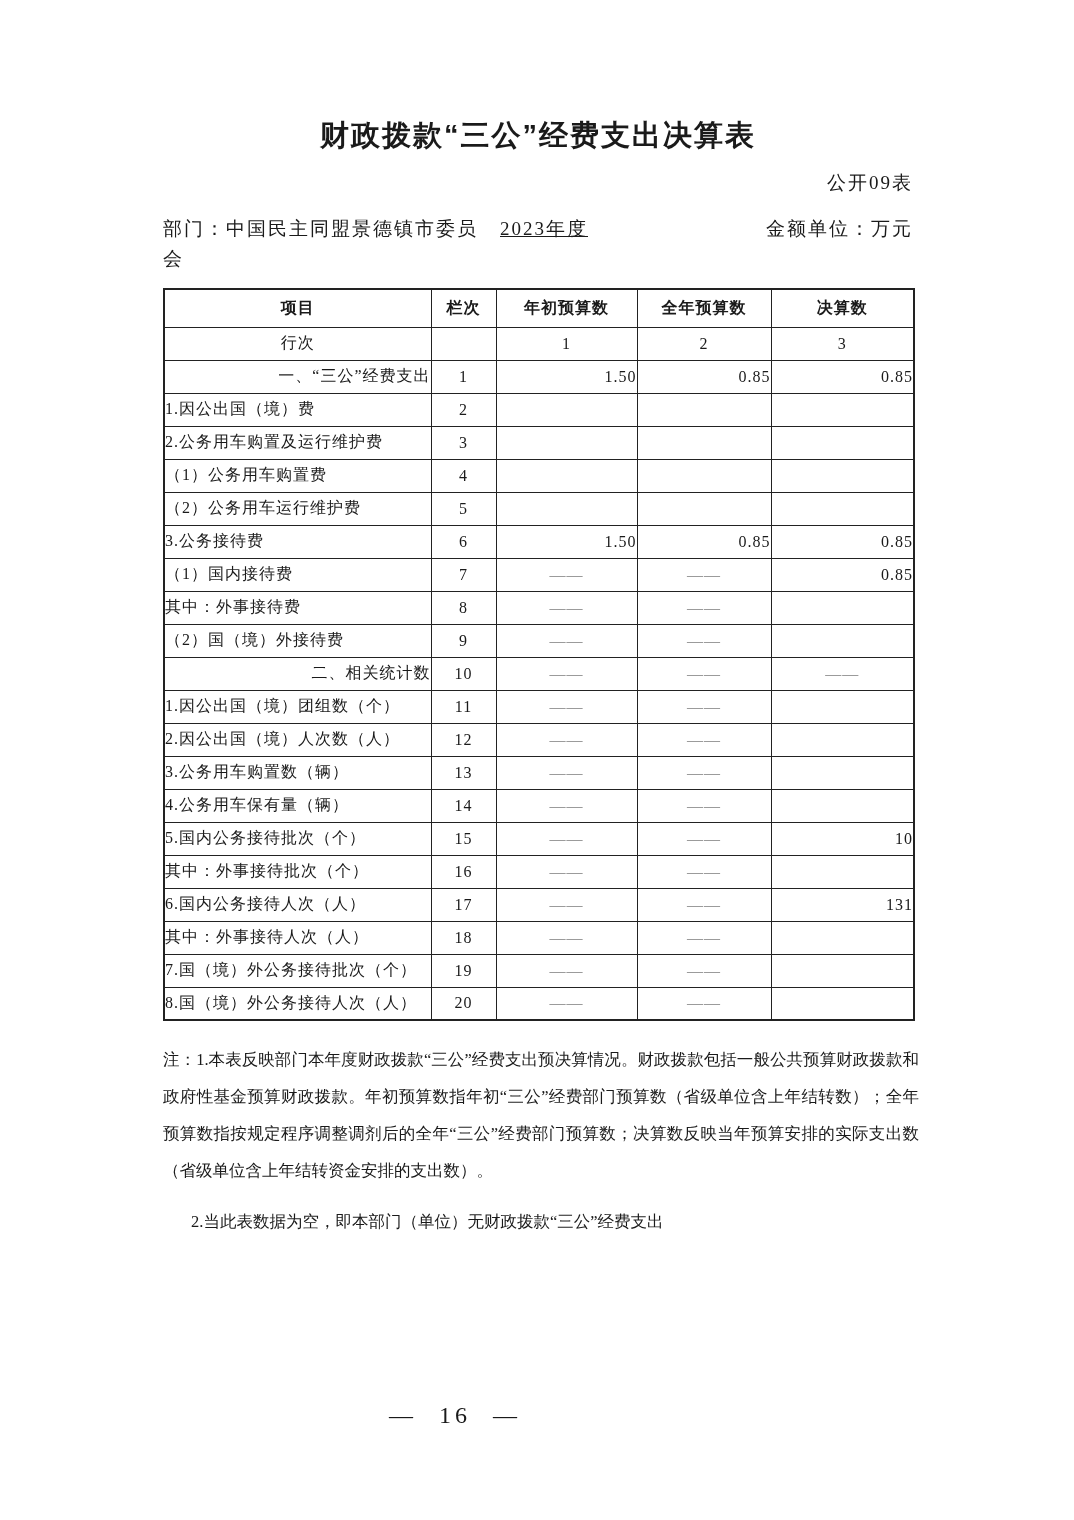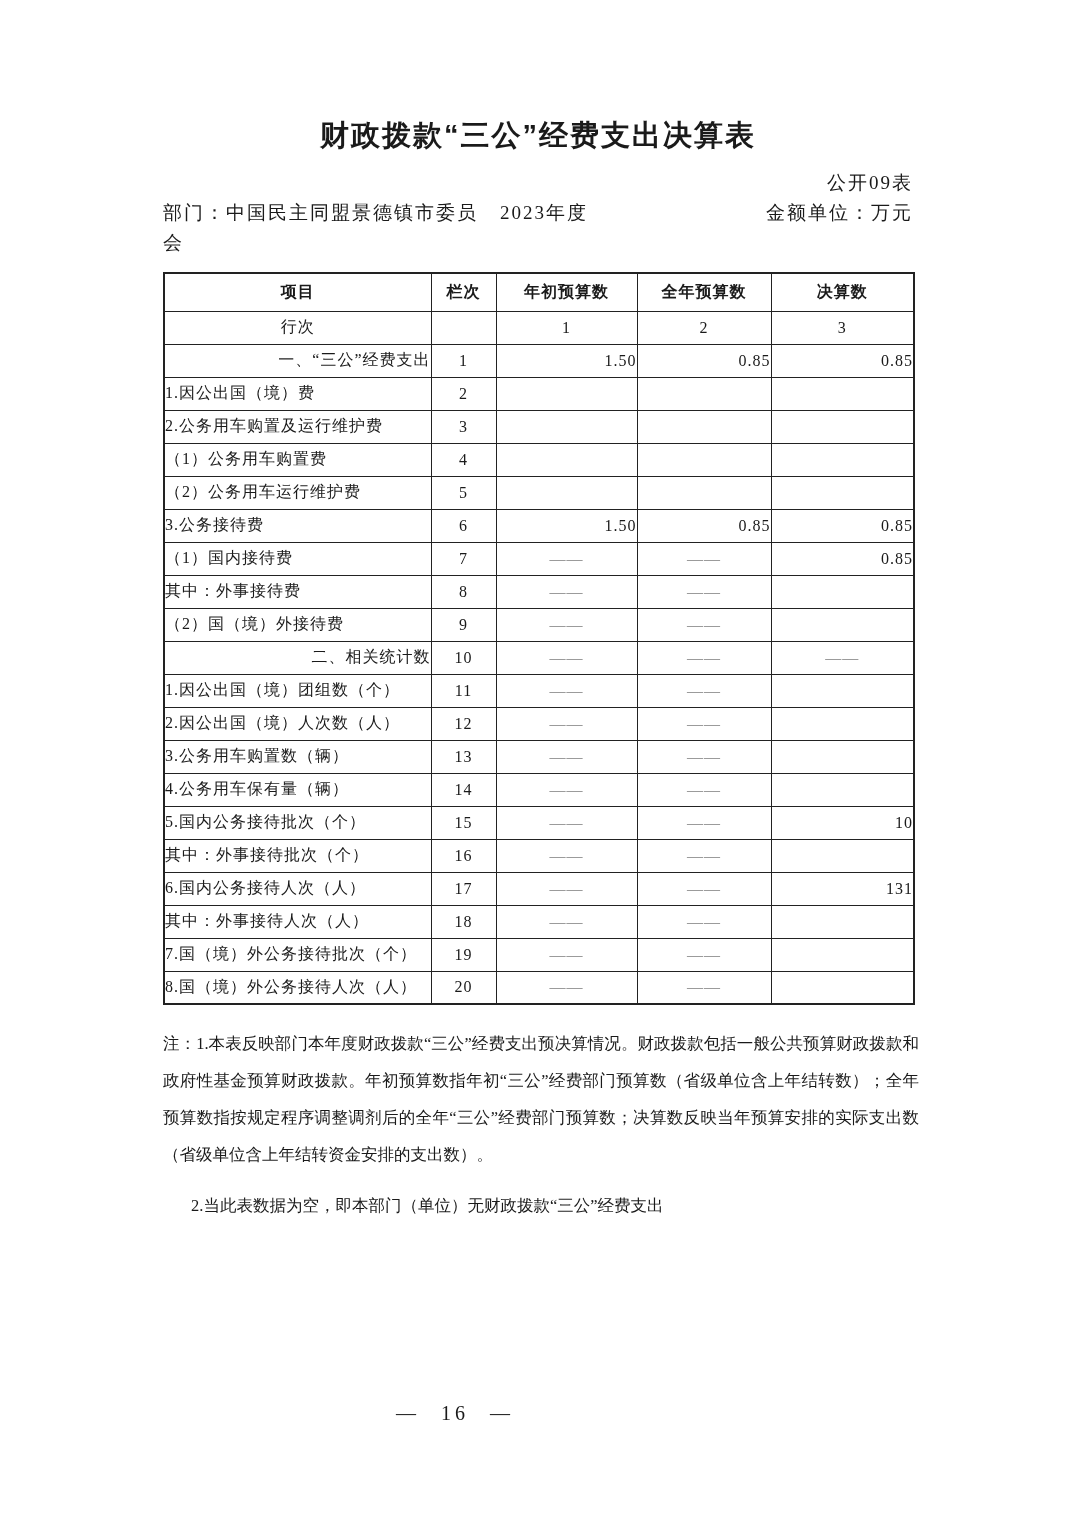--- a/index.html
+++ b/index.html
@@ -9,23 +9,23 @@
     font-family:"Liberation Serif","DejaVu Serif",serif; color:#1a1a1a;
     overflow:hidden;
   }
   .content { width:750px; margin-left:163px; padding-top:116px; }
   .doc-title {
     font-family:"Liberation Sans","DejaVu Sans",sans-serif;
     font-size:29px; font-weight:700; text-align:center;
     letter-spacing:2px; line-height:38px; white-space:nowrap;
   }
   .table-code { margin-top:16px; text-align:right; font-size:19px; letter-spacing:2px; line-height:26px; }
-  .meta { position:relative; margin-top:2px; font-size:19px; letter-spacing:2px; line-height:30px; min-height:60px; }
+  .meta { position:relative; margin-top:18px; font-size:19px; letter-spacing:2px; line-height:30px; min-height:60px; }
   .dept { width:332px; }
-  .year { position:absolute; left:337px; top:0; }
+  .year { position:absolute; left:337px; top:0;text-decoration:underline; }
   .unit { position:absolute; right:0; top:0; }
   table.fin {
     margin-top:14px; border-collapse:collapse; table-layout:fixed;
     width:750px; border:2px solid #222222; font-size:16px;
   }
   table.fin th, table.fin td {
     border:1px solid #222222; font-weight:400; height:33px;
     letter-spacing:1px; padding:0; overflow:hidden;
   }
   table.fin thead tr.hdr1 th { height:38px;font-weight:bold; }
@@ -34,21 +34,21 @@
   td.ind0 { padding-left:6px;text-align:right; }
   td.ind1 { padding-left:11px; }
   td.ind2 { padding-left:40px; }
   td.ind3 { padding-left:72px; }
   td.ind4 { padding-left:34px; }
   td.line { text-align:center; }
   td.num { text-align:right; padding-right:10px; }
   td.dash { text-align:center; padding-right:0; color:#8a8a8a; }
   .notes { margin-top:20px; width:756px; font-size:16.5px; line-height:37px; text-align:justify; }
   .note2 { margin-top:14px; text-indent:28px; }
-  .footer { position:absolute; left:0; top:1402px; width:910px; text-align:center; font-size:20px; }
+  .footer { position:absolute; left:0; top:1402px; width:910px; text-align:center; font-size:24px; }
   .footer span { letter-spacing:4px; word-spacing:12px; color:#1a1a1a; }
 </style>
 </head>
 <body>
 
 <div class="page">
   <div class="content">
 
     <h1 class="doc-title">财政拨款“三公”经费支出决算表</h1>
 

